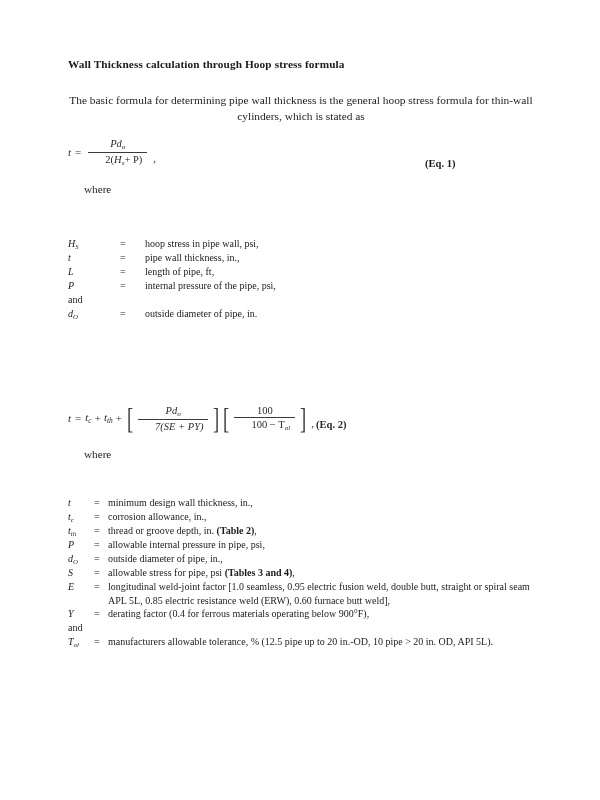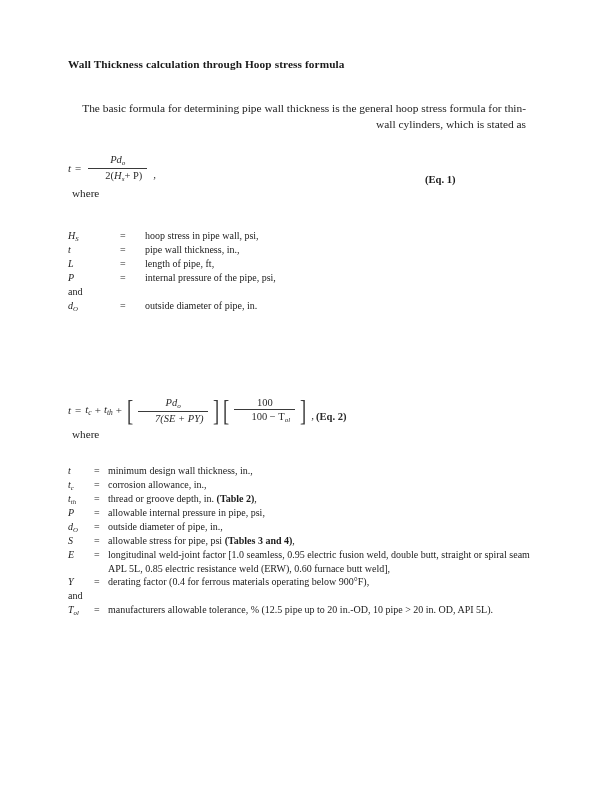--- a/index.html
+++ b/index.html
@@ -32,22 +32,22 @@
   h1.section-heading {
     font-size: 11.3px;
     font-weight: bold;
     margin: 0;
     letter-spacing: 0.1px;
     line-height: 1.2;
   }
   p.body-text {
     font-size: 11.4px;
     line-height: 1.42;
-    margin: 8px;
-    text-align: right;
+    margin: 0;
+    text-align: center;
   }
   .spacer-14 { height: 14px; }
   .spacer-20 { height: 20px; }
   .spacer-26 { height: 26px; }
   .spacer-30 { height: 30px; }
 
   
   .eq-row {
     position: relative;
     display: flex;
@@ -120,21 +120,21 @@
   }
   .comma-after {
     font-style: normal;
     font-size: 11px;
     margin-left: 3px;
     align-self: flex-end;
     padding-bottom: 3px;
   }
   .where {
     font-size: 11.2px;
-    margin: 4px;
+    margin: 16px;
   }
 
   
   table.deflist {
     border-collapse: collapse;
     font-size: 10px;
     line-height: 1.38;
   }
   table.deflist td {
     padding: 0;

